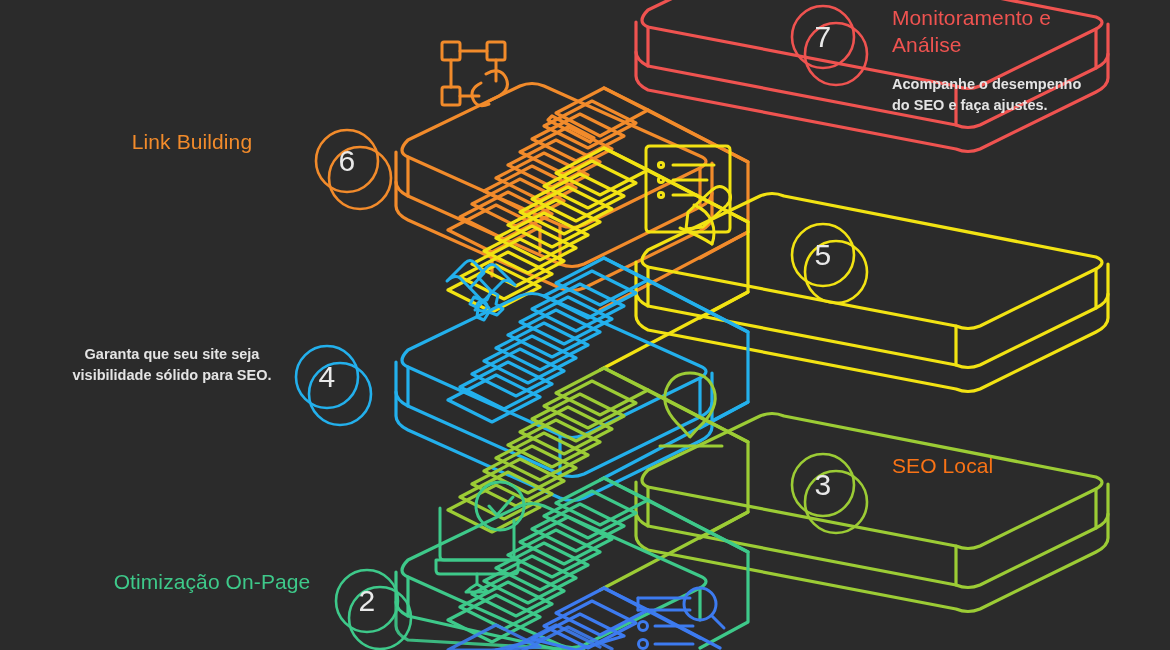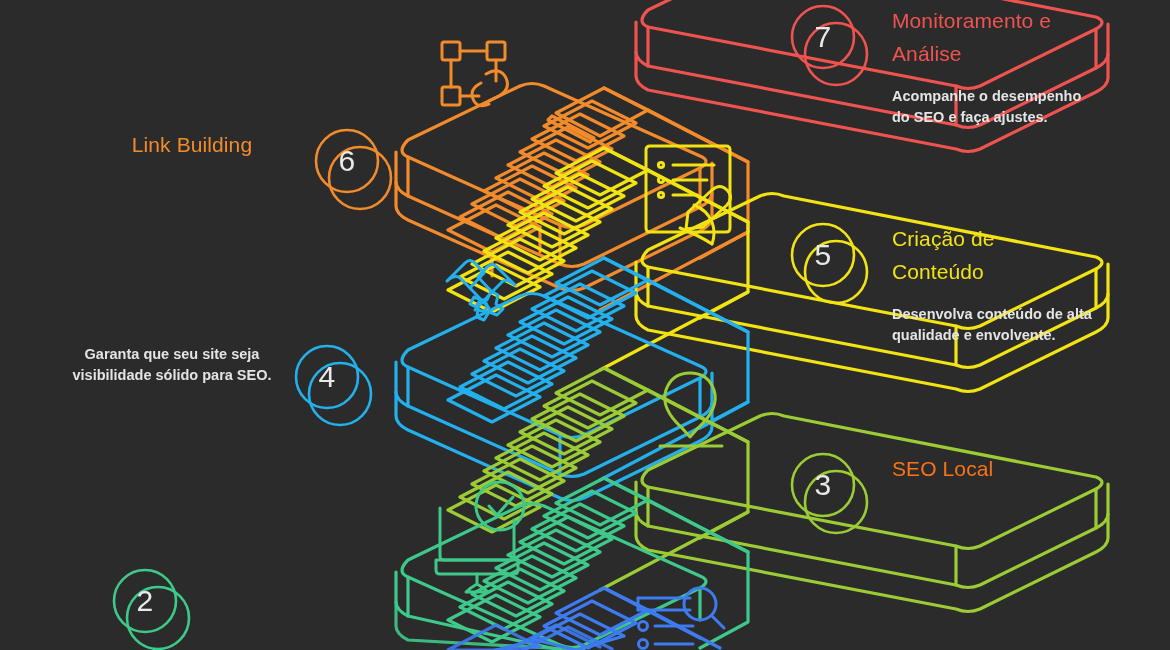--- a/index.html
+++ b/index.html
@@ -26,21 +26,21 @@
     display:flex;align-items:center;justify-content:center;
     color:#e9e9e9;font-size:30px;font-weight:400;
     letter-spacing:0.5px;
   }
 
   .txt{width:200px;}
   .step.right .txt{margin-left:22px;text-align:left;}
   .step.left  .txt{margin-right:22px;text-align:center;}
 
   .title{
-    font-size:21px;line-height:33px;font-weight:400;
+    font-size:21px;line-height:27px;font-weight:400;
     margin:0 0 16px 0;letter-spacing:0.1px;
   }
   .desc{
     font-size:14.5px;line-height:21px;color:#e4e4e4;
     margin:0;font-weight:700;
   }
 
   
   #step7{left:790px;top:4px;}
   #step6{left:92px;top:128px;}
@@ -308,24 +308,20 @@
   </div>
 
   <div class="step right" id="step5">
     <div class="badge">
       <svg width="80" height="92" viewBox="0 0 80 92">
         <circle cx="33" cy="33" r="31" fill="none" stroke="#f2e313" stroke-width="2.6"></circle>
         <circle cx="46" cy="50" r="31" fill="none" stroke="#f2e313" stroke-width="2.6"></circle>
       </svg>
       <div class="num">5</div>
     </div>
-    <div class="txt">
-      <p class="title" style="color:#f2e313">Criação de Conteúdo</p>
-      <p class="desc">Desenvolva conteúdo de alta qualidade e envolvente.</p>
-    </div>
   </div>
 
   <div class="step left" id="step4">
     <div class="badge">
       <svg width="80" height="92" viewBox="0 0 80 92">
         <circle cx="33" cy="33" r="31" fill="none" stroke="#23b0ec" stroke-width="2.6"></circle>
         <circle cx="46" cy="50" r="31" fill="none" stroke="#23b0ec" stroke-width="2.6"></circle>
       </svg>
       <div class="num">4</div>
     </div>
@@ -348,15 +344,19 @@
   </div>
 
   <div class="step left" id="step2">
     <div class="badge">
       <svg width="80" height="92" viewBox="0 0 80 92">
         <circle cx="33" cy="33" r="31" fill="none" stroke="#3ec98a" stroke-width="2.6"></circle>
         <circle cx="46" cy="50" r="31" fill="none" stroke="#3ec98a" stroke-width="2.6"></circle>
       </svg>
       <div class="num">2</div>
     </div>
+    <div class="txt">
+      <p class="title" style="color:#3ec98a">Otimização On-Page</p>
+      <p class="desc"></p>
+    </div>
   </div>
 
 </div>
 
 </body></html>

